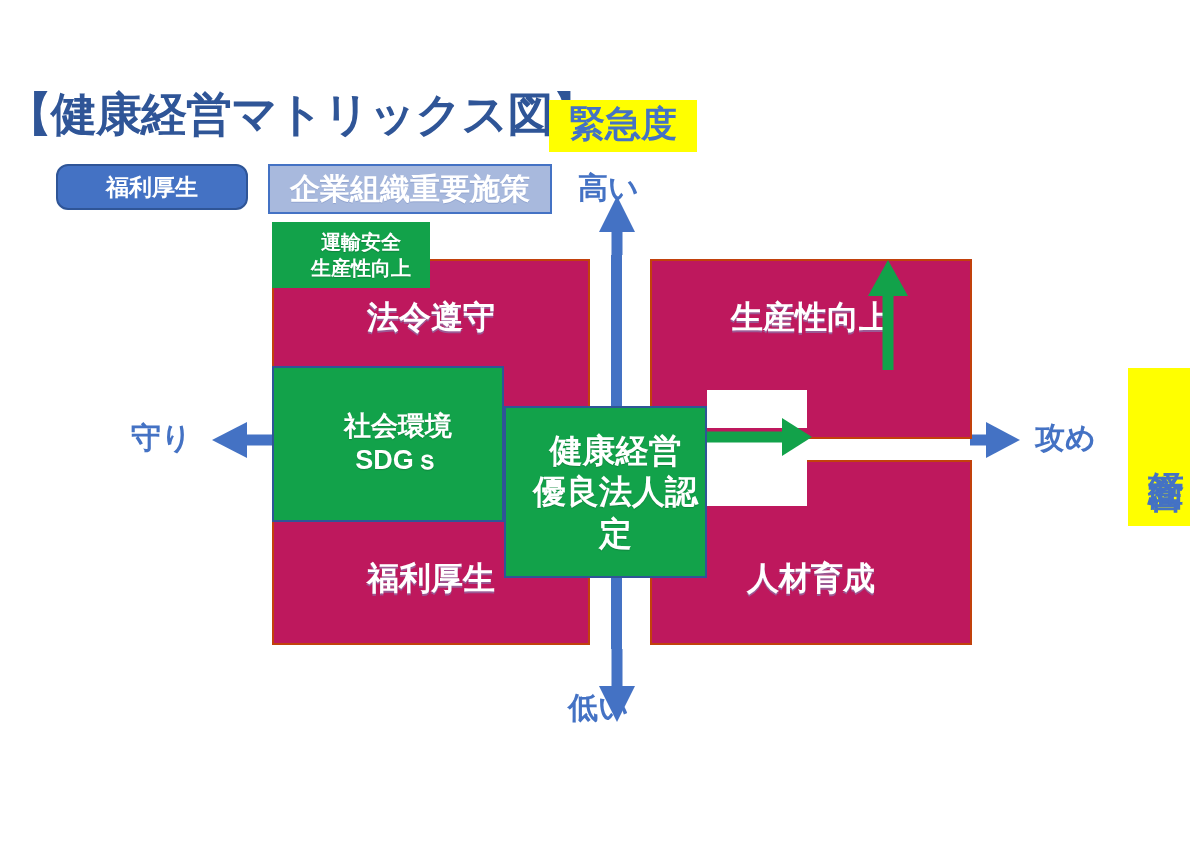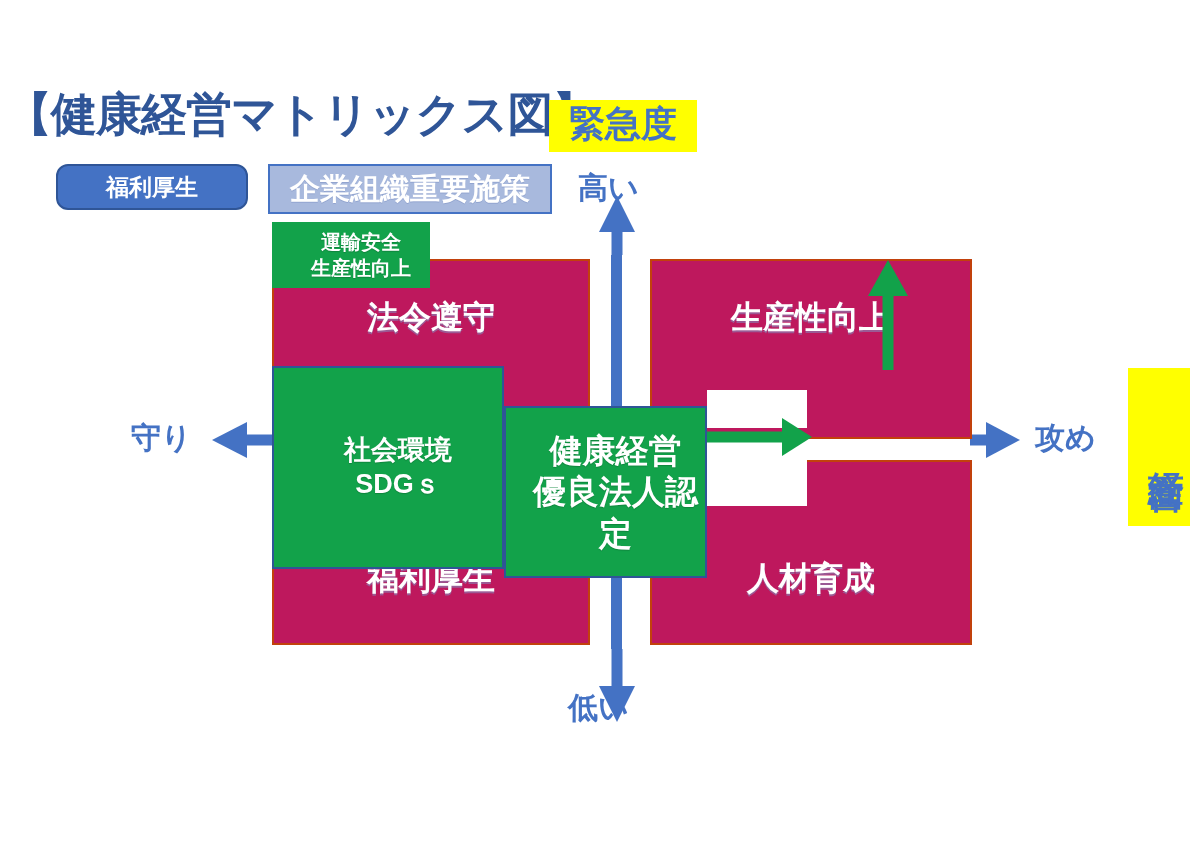--- a/index.html
+++ b/index.html
@@ -145,21 +145,21 @@
     font-weight: bold;
     display: flex;
     flex-direction: column;
     align-items: center;
     justify-content: center;
     line-height: 1.25;
     text-align: center;
     text-shadow: 0 1px 1px rgba(0,0,0,.18);
     padding-left: 20px;
   }
-  .gb-social  { left: 272px; top: 366px; width: 232px; height: 203px; font-size: 27px; }
+  .gb-social  { left: 272px; top: 366px; width: 232px; height: 156px; font-size: 27px; }
   .gb-kenko   { left: 504px; top: 366px; width: 203px; height: 172px; font-size: 33px; margin-top: 40px; }
   .gb-kyoso   { left: 805px; top: 363px; width: 165px; height: 174px; font-size: 27px; }
   .gb-unyu {
     left: 272px; top: 222px; width: 158px; height: 66px;
     font-size: 20px;
     border: none;
     line-height: 1.3;
   }
 
   

